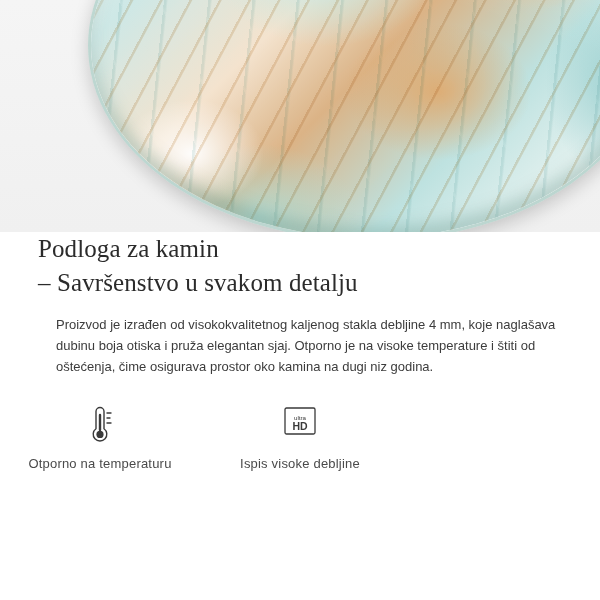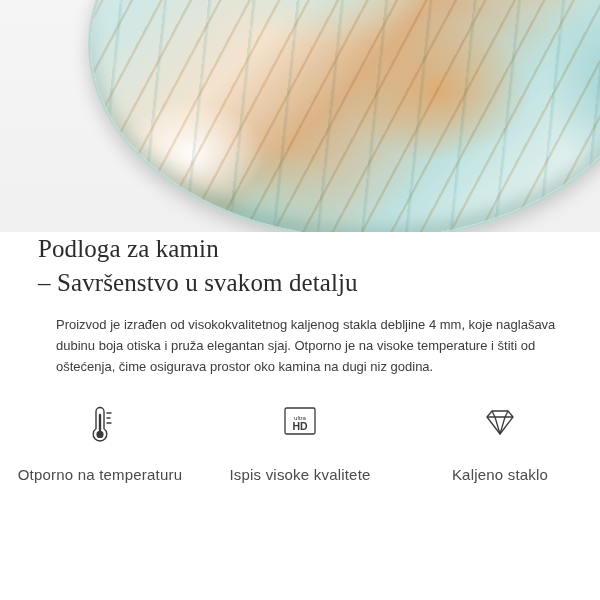--- a/index.html
+++ b/index.html
@@ -129,22 +129,22 @@
     justify-content: flex-start;
     padding: 8px 4px 6px 4px;
   }
   .feature-icon {
     height: 46px;
     display: flex;
     align-items: center;
     justify-content: center;
   }
   .feature-label {
-    margin-top: 20px;
-    font-size: 15px;
+    margin-top: 10px;
+    font-size: 13px;
     color: #4a4a4a;
     text-align: center;
     letter-spacing: .2px;
   }
   svg { display: block; }
 </style>
 </head>
 <body>
 
 <div class="page">
@@ -183,30 +183,21 @@
     </div>
 
     <div class="feature">
       <div class="feature-icon">
         <svg width="44" height="40" viewBox="0 0 44 40" fill="none" stroke="#3a3a3a" stroke-width="1.3">
           <rect x="7" y="5" width="30" height="26" rx="1.5"></rect>
           <text x="22" y="16.5" font-family="Liberation Sans, sans-serif" font-size="6.2" fill="#3a3a3a" stroke="none" text-anchor="middle">ultra</text>
           <text x="22" y="27" font-family="Liberation Sans, sans-serif" font-size="10.5" font-weight="bold" fill="#3a3a3a" stroke="none" text-anchor="middle">HD</text>
         </svg>
       </div>
-      <div class="feature-label">Ispis visoke kvalitete</div>
+      <div class="feature-label">Ispis visoke debljine</div>
     </div>
 
 
-    <div class="feature">
-      <div class="feature-icon">
-        <svg width="44" height="40" viewBox="0 0 44 40" fill="none" stroke="#3a3a3a" stroke-width="1.3" stroke-linejoin="round">
-          <path d="M9 14l5-6h16l5 6-13 17L9 14z"></path>
-          <path d="M9 14h26M14 8l3 6 5 17 5-17 3-6M17 14h10"></path>
-        </svg>
-      </div>
-      <div class="feature-label">Kaljeno staklo</div>
-    </div>
 
 
 
   </div>
 </div>
 
 </body></html>

